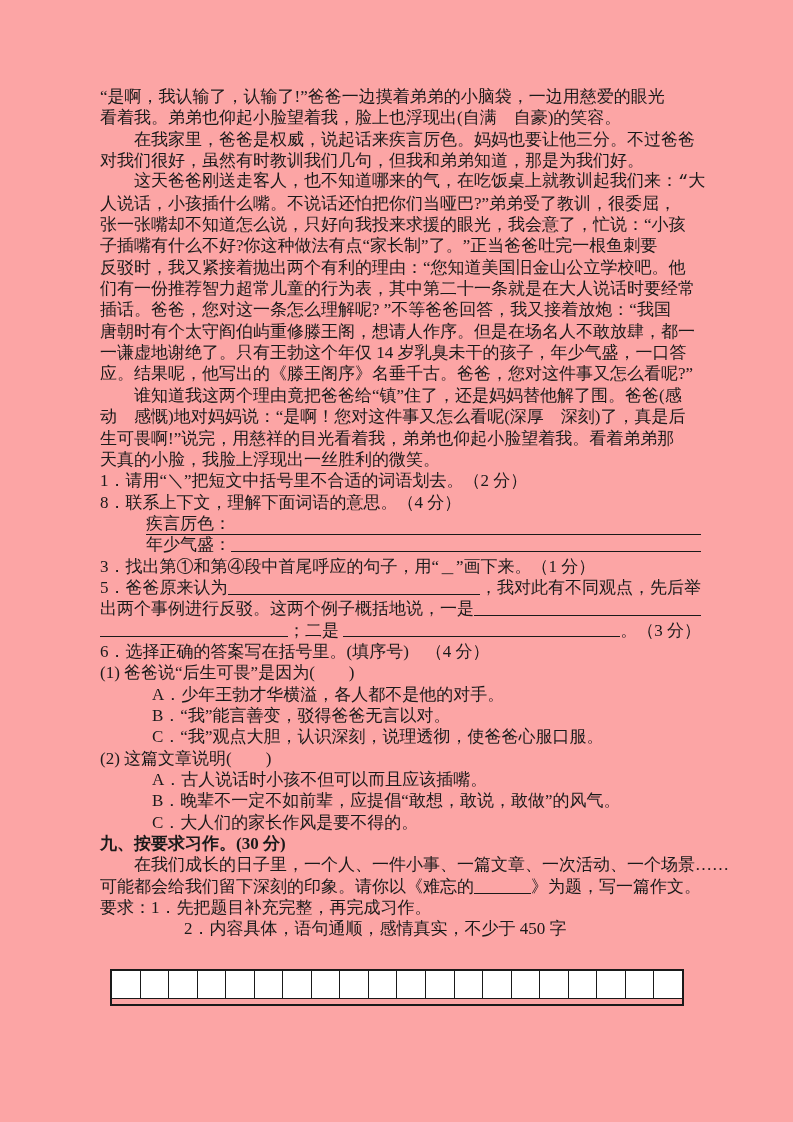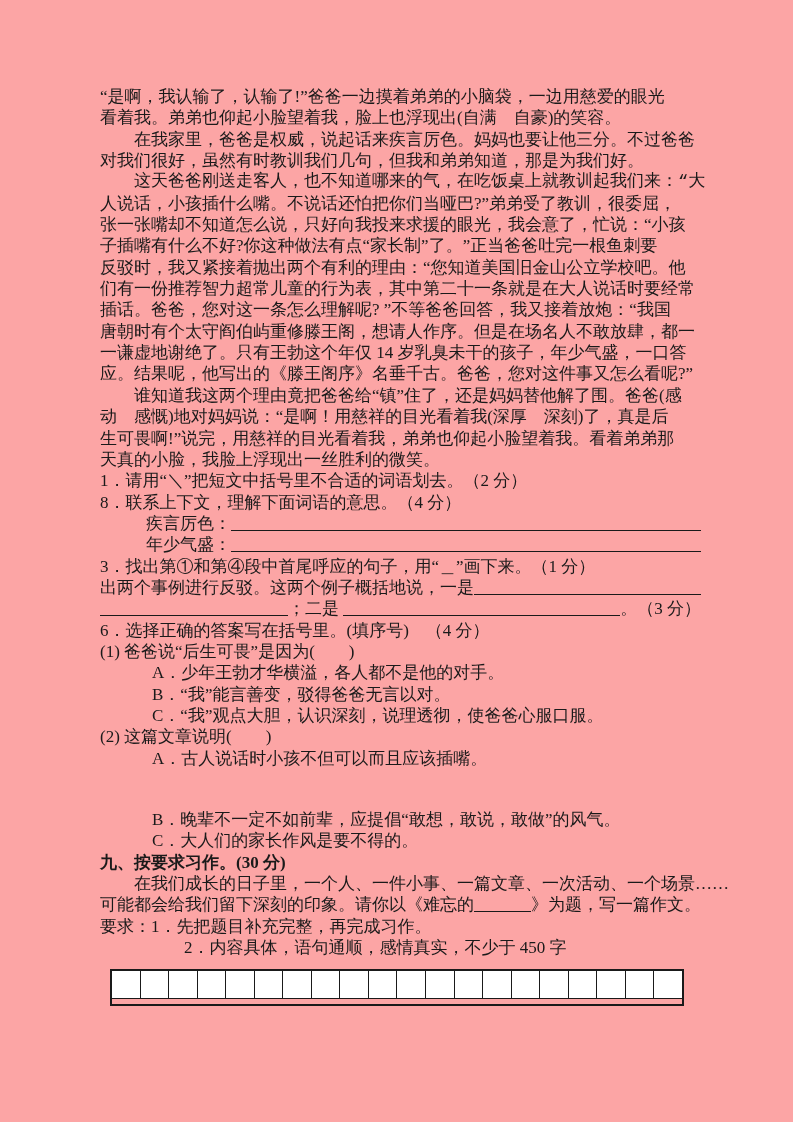--- a/index.html
+++ b/index.html
@@ -55,38 +55,39 @@
       <div class="line"><span class="txt">人说话，小孩插什么嘴。不说话还怕把你们当哑巴?”弟弟受了教训，很委屈，</span></div>
       <div class="line"><span class="txt">张一张嘴却不知道怎么说，只好向我投来求援的眼光，我会意了，忙说：“小孩</span></div>
       <div class="line"><span class="txt">子插嘴有什么不好?你这种做法有点“家长制”了。”正当爸爸吐完一根鱼刺要</span></div>
       <div class="line"><span class="txt">反驳时，我又紧接着抛出两个有利的理由：“您知道美国旧金山公立学校吧。他</span></div>
       <div class="line"><span class="txt">们有一份推荐智力超常儿童的行为表，其中第二十一条就是在大人说话时要经常</span></div>
       <div class="line"><span class="txt">插话。爸爸，您对这一条怎么理解呢? ”不等爸爸回答，我又接着放炮：“我国</span></div>
       <div class="line"><span class="txt">唐朝时有个太守阎伯屿重修滕王阁，想请人作序。但是在场名人不敢放肆，都一</span></div>
       <div class="line"><span class="txt">一谦虚地谢绝了。只有王勃这个年仅 14 岁乳臭未干的孩子，年少气盛，一口答</span></div>
       <div class="line"><span class="txt">应。结果呢，他写出的《滕王阁序》名垂千古。爸爸，您对这件事又怎么看呢?”</span></div>
       <div class="line" style="padding-left: 34px;"><span class="txt">谁知道我这两个理由竟把爸爸给“镇”住了，还是妈妈替他解了围。爸爸(感</span></div>
-      <div class="line"><span class="txt">动　感慨)地对妈妈说：“是啊！用慈祥的目光看着我(深厚　深刻)了，真是后</span></div>
+      <div class="line"><span class="txt">动　感慨)地对妈妈说：“是啊！您对这件事又怎么看呢(深厚　深刻)了，真是后</span></div>
       <div class="line"><span class="txt">生可畏啊!”说完，用慈祥的目光看着我，弟弟也仰起小脸望着我。看着弟弟那</span></div>
       <div class="line"><span class="txt">天真的小脸，我脸上浮现出一丝胜利的微笑。</span></div>
       <div class="line"><span class="txt">1．请用“＼”把短文中括号里不合适的词语划去。（2 分）</span></div>
       <div class="line"><span class="txt">8．联系上下文，理解下面词语的意思。（4 分）</span></div>
-      <div class="line" style="padding-left: 46px;"><span class="txt">疾言厉色：</span><span class="blank" style="flex: 1 1 auto;"></span></div>
+      <div class="line" style="padding-left: 46px; flex-direction: column;"><span class="txt">疾言厉色：</span><span class="blank" style="flex: 1 1 auto;"></span></div>
       <div class="line" style="padding-left: 46px;"><span class="txt">年少气盛：</span><span class="blank" style="flex: 1 1 auto;"></span></div>
       <div class="line"><span class="txt">3．找出第①和第④段中首尾呼应的句子，用“＿”画下来。（1 分）</span></div>
+      <div class="line"><span class="txt">5．爸爸原来认为</span><span class="blank" style="flex: 1 1 auto;"></span><span class="txt">，我对此有不同观点，先后举</span></div>
       <div class="line"><span class="txt">出两个事例进行反驳。这两个例子概括地说，一是</span><span class="blank" style="flex: 1 1 auto;"></span></div>
       <div class="line"><span class="blank" style="width: 188px;"></span><span class="txt">；二是 </span><span class="blank" style="flex: 1 1 auto;"></span><span class="txt">。（3 分）</span></div>
       <div class="line"><span class="txt">6．选择正确的答案写在括号里。(填序号)　（4 分）</span></div>
       <div class="line"><span class="txt">(1) 爸爸说“后生可畏”是因为(　　)</span></div>
       <div class="line" style="padding-left: 52px;"><span class="txt">A．少年王勃才华横溢，各人都不是他的对手。</span></div>
       <div class="line" style="padding-left: 52px;"><span class="txt">B．“我”能言善变，驳得爸爸无言以对。</span></div>
       <div class="line" style="padding-left: 52px;"><span class="txt">C．“我”观点大胆，认识深刻，说理透彻，使爸爸心服口服。</span></div>
       <div class="line"><span class="txt">(2) 这篇文章说明(　　)</span></div>
       <div class="line" style="padding-left: 52px;"><span class="txt">A．古人说话时小孩不但可以而且应该插嘴。</span></div>
-      <div class="line" style="padding-left: 52px; margin-top: 40px;"><span class="txt">B．晚辈不一定不如前辈，应提倡“敢想，敢说，敢做”的风气。</span></div>
+      <div class="line" style="padding-left: 52px;"><span class="txt">B．晚辈不一定不如前辈，应提倡“敢想，敢说，敢做”的风气。</span></div>
       <div class="line" style="padding-left: 52px;"><span class="txt">C．大人们的家长作风是要不得的。</span></div>
       <div class="line bold"><span class="txt">九、按要求习作。(30 分)</span></div>
       <div class="line" style="padding-left: 34px;"><span class="txt">在我们成长的日子里，一个人、一件小事、一篇文章、一次活动、一个场景……</span></div>
       <div class="line"><span class="txt">可能都会给我们留下深刻的印象。请你以《难忘的</span><span class="blank" style="width: 58px;"></span><span class="txt">》为题，写一篇作文。</span></div>
       <div class="line"><span class="txt">要求：1．先把题目补充完整，再完成习作。</span></div>
       <div class="line" style="padding-left: 84px;"><span class="txt">2．内容具体，语句通顺，感情真实，不少于 450 字</span></div>
     </div>
   <div id="writing-grid">
       <div class="grid-row">
         <div class="grid-cell"></div>

